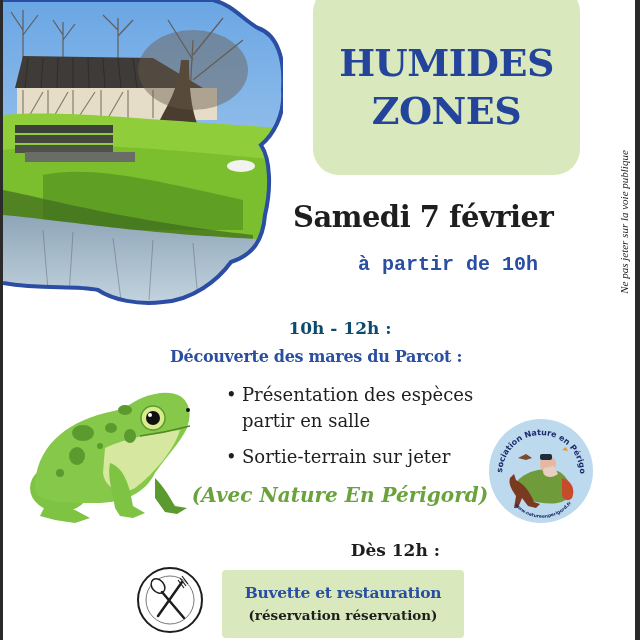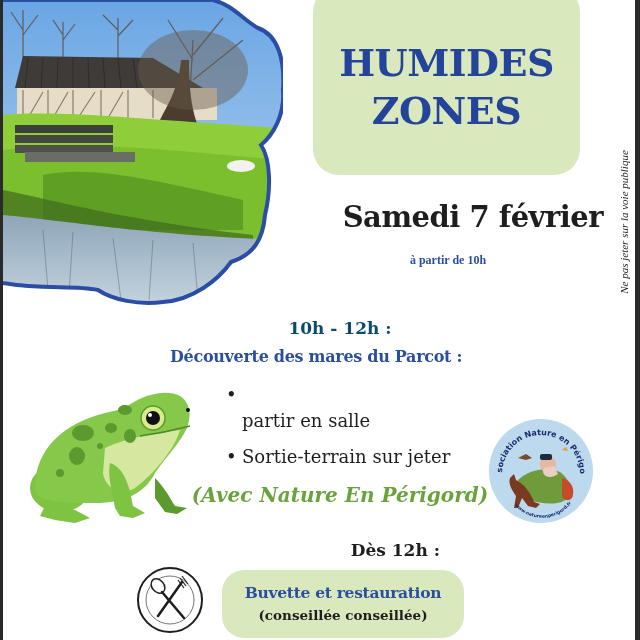--- a/index.html
+++ b/index.html
@@ -27,27 +27,27 @@
     }
 
     .vertical-note {
       position: absolute; left: 624px; top: 222px;
       transform: translate(-50%, -50%) rotate(-90deg);
       white-space: nowrap; font-family: "Liberation Serif", serif; font-style: italic;
       font-size: 11px; color: #222;
     }
 
     .date {
-      position: absolute; left: 293px; top: 200px; width: 310px; text-align: right;
+      position: absolute; left: 293px; top: 200px; width: 310px; text-align: left;
       font-family: "DejaVu Serif", serif; font-weight: bold; font-size: 29px; color: #1e1e1e;
       letter-spacing: -0.5px;
     }
     .start-time {
       position: absolute; left: 293px; top: 253px; width: 310px; text-align: center;
-      font-family: Liberation Serif, serif; font-weight: bold; font-size: 12px; color: #2a4fa0;
+      font-family: Liberation Mono, monospace; font-weight: bold; font-size: 20px; color: #2a4fa0;
     }
 
     .slot1-time {
       position: absolute; left: 200px; top: 318px; width: 280px; text-align: center;
       font-family: "DejaVu Serif", serif; font-weight: bold; font-size: 17px; color: #0c4a6e;
     }
     .slot1-title {
       position: absolute; left: 170px; top: 347px; width: 350px; text-align: left;
       font-family: "DejaVu Serif", serif; font-weight: bold; font-size: 16px; color: #2a4fa0;
       letter-spacing: -0.3px;
@@ -68,21 +68,21 @@
 
     .frog { position: absolute; left: 15px; top: 378px; width: 185px; height: 152px; }
 
     .slot2-time {
       position: absolute; left: 240px; top: 540px; width: 200px; text-align: right;
       font-family: "DejaVu Serif", serif; font-weight: bold; font-size: 17px; color: #1e1e1e;
     }
     .cutlery { position: absolute; left: 136px; top: 566px; width: 68px; height: 68px; }
     .food-box {
       position: absolute; left: 222px; top: 570px; width: 242px; height: 68px;
-      background: #d9e8bd; border-radius: 22px;
+      background: #d9e8bd; border-radius: 4px;
       display: flex; flex-direction: column; align-items: center; justify-content: center;
     }
     .food-title {
       font-family: "DejaVu Serif", serif; font-weight: bold; font-size: 15.5px; color: #2a4fa0;
       letter-spacing: -0.3px; line-height: 22px;
     }
     .food-sub {
       font-family: "DejaVu Serif", serif; font-weight: bold; font-size: 13.5px; color: #1e1e1e;
       line-height: 22px;
     }
@@ -159,21 +159,21 @@
 
 <div class="vertical-note">Ne pas jeter sur la voie publique</div>
 
 <div class="date">Samedi 7 février</div>
 <div class="start-time">à partir de 10h</div>
 
 <div class="slot1-time">10h - 12h :</div>
 <div class="slot1-title">Découverte des mares du Parcot :</div>
 <ul class="bullets">
   <li>
-    <br>
+    <span>Présentation des espèces</span><br>
     <span>partir en salle</span>
   </li>
   <li>
     <span>Sortie-terrain sur jeter</span>
   </li>
 </ul>
 <div class="partner">(Avec Nature En Périgord)</div>
 
 <svg class="logo" viewBox="0 0 106 106">
   <defs>
@@ -242,14 +242,14 @@
 
   <ellipse cx="22" cy="20" rx="6" ry="8" transform="rotate(-40 22 20)" fill="#fff" stroke="#1e1e1e" stroke-width="1.5"></ellipse>
   <path d="M26,26 L48,52" stroke="#1e1e1e" stroke-width="2.5" stroke-linecap="round"></path>
 
   <path d="M46,16 L22,50" stroke="#1e1e1e" stroke-width="2.5" stroke-linecap="round"></path>
   <path d="M42,14 L48,22 M44,12 L50,20 M46,10 L52,18" stroke="#1e1e1e" stroke-width="1.2"></path>
 </svg>
 
 <div class="food-box">
   <div class="food-title">Buvette et restauration</div>
-  <div class="food-sub">(conseillée conseillée)</div>
+  <div class="food-sub">(réservation réservation)</div>
 </div>
 
 </body></html>

